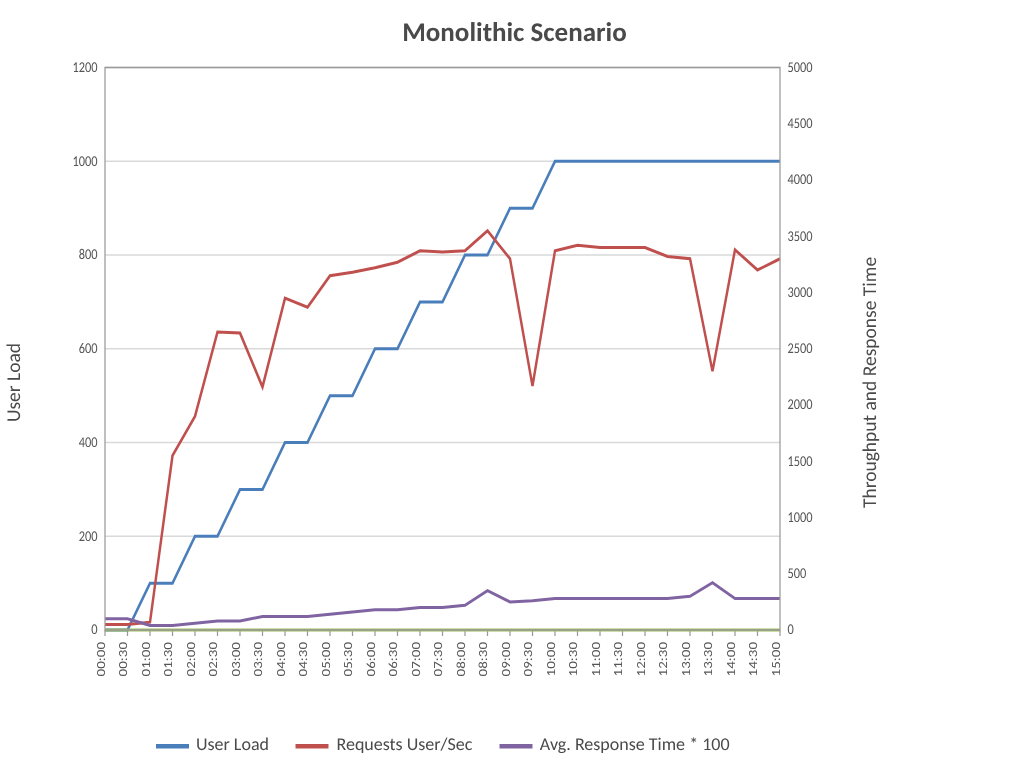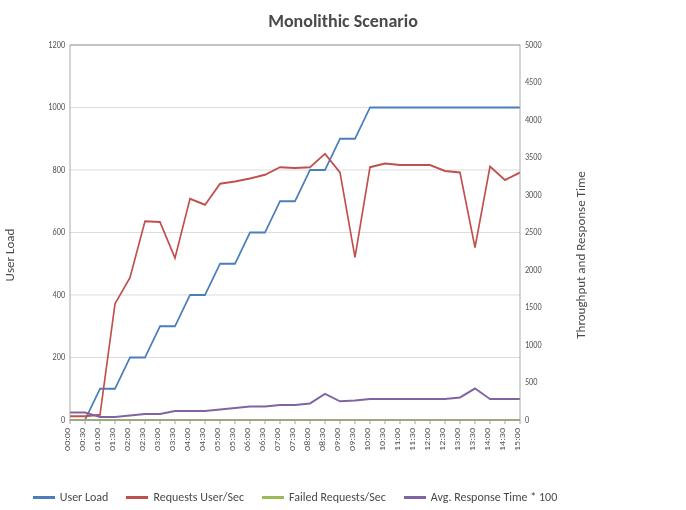--- a/index.html
+++ b/index.html
@@ -217,22 +217,18 @@
   <div class="legend">
     <div class="legend-item">
       <span class="legend-swatch sw-userload"></span>
       <span>User Load</span>
     </div>
     <div class="legend-item">
       <span class="legend-swatch sw-requests"></span>
       <span>Requests User/Sec</span>
     </div>
     <div class="legend-item">
-      <span class="legend-swatch sw-failed"></span>
-      <span>Failed Requests/Sec</span>
-    </div>
-    <div class="legend-item">
       <span class="legend-swatch sw-resptime"></span>
       <span>Avg. Response Time * 100</span>
     </div>
   </div>
 
 </div>
 
 </body></html>

